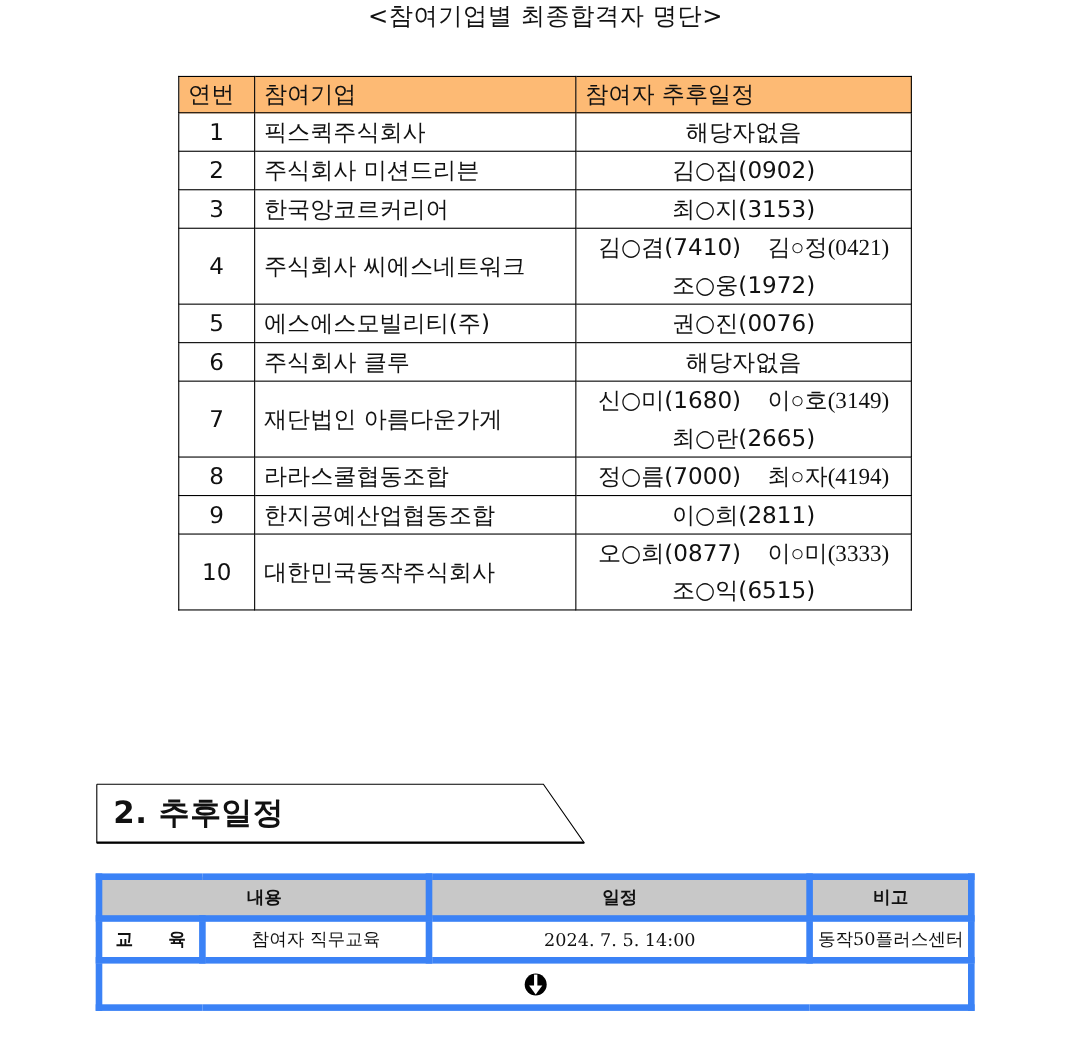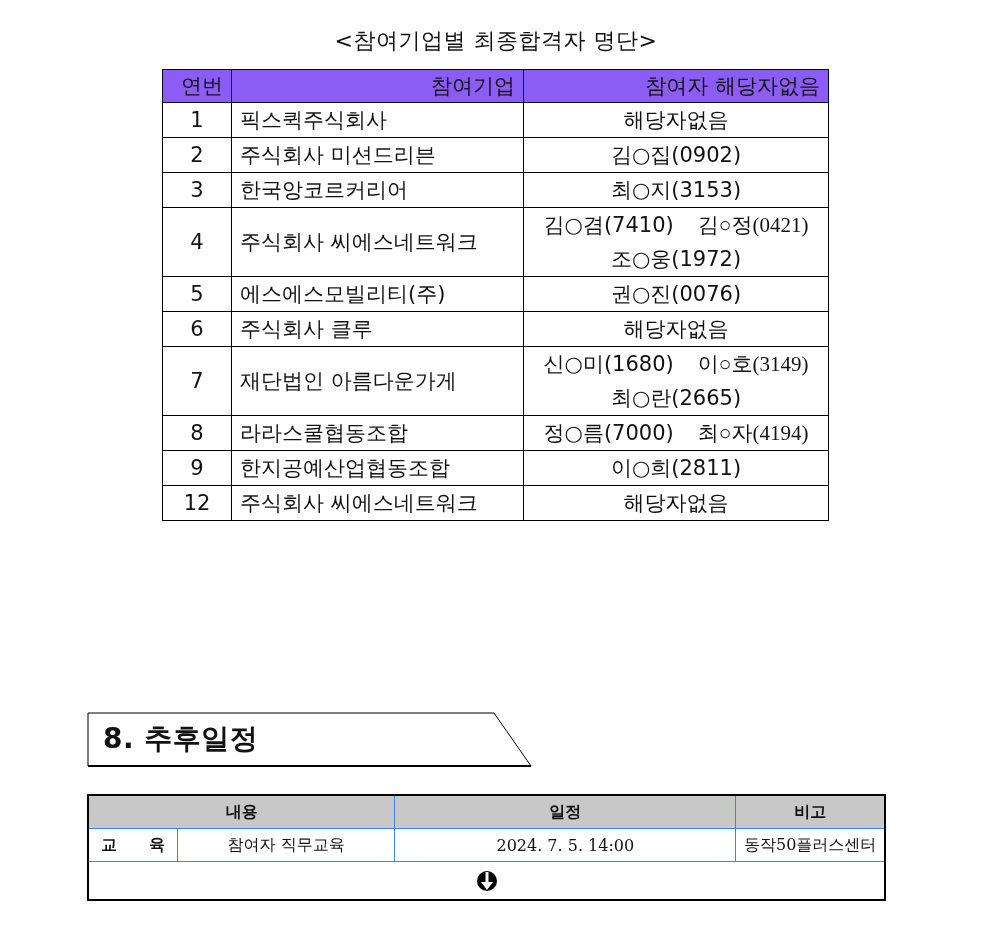--- a/index.html
+++ b/index.html
@@ -1,60 +1,60 @@
 <!DOCTYPE html>
 <html><head>
 <meta charset="utf-8">
 <style>
   html, body { margin: 0; padding: 0; background: #ffffff; }
   body { width: 992px; height: 950px; position: relative; overflow: hidden;
          font-family: "DejaVu Sans", "Liberation Sans", sans-serif; color: #111; }
 
-  .doc-title { position: absolute; left: 0; width: 992px; top: 26px; text-align: center;
+  .doc-title { position: absolute; left: 0; width: 992px; top: 0; text-align: center;
                font-size: 22px; letter-spacing: 0.5px; }
 
   table { border-collapse: collapse; position: absolute; }
   #t1 { left: 162px; top: 69px; width: 667px; font-size: 21px; }
   #t1 td, #t1 th { border: 1px solid #000; padding: 0 8px; font-weight: normal; }
-  #t1 th { background: #8b5cf6; height: 32px; text-align: right; }
+  #t1 th { background: #fdba74; height: 32px; text-align: left; }
   #t1 td { height: 33px; }
   #t1 td.no { text-align: center; width: 52px; }
   #t1 td.co { width: 275px; white-space: nowrap; }
   #t1 td.pa { white-space: nowrap; line-height: 34px; text-align: center; }
   #t1 tr.tall td { height: 68px; }
   .p-line { display: block; }
   .p-line span + span { margin-left: 24px; font-family: Liberation Serif, serif; }
 
   .sec-head { position: absolute; left: 87px; top: 711px; width: 444px; height: 55px; }
   .sec-head svg { position: absolute; left: 0; top: 0; }
   .sec-title { position: absolute; left: 16px; top: 9px; font-size: 28px; font-weight: bold;
                font-family: "DejaVu Sans", sans-serif; letter-spacing: 0.5px; }
 
   #t2 { left: 87px; top: 794px; width: 799px; font-family: "DejaVu Serif", "Liberation Serif", serif;
         font-size: 16px; border: 2px solid #000; }
-  #t2 td, #t2 th { border: 1px solid #3b82f6; text-align: center; padding: 0; }
+  #t2 td, #t2 th { border: 6px solid #3b82f6; text-align: center; padding: 0; }
   #t2 th { background: #c8c8c8; height: 32px; font-weight: bold; }
   #t2 td { height: 32px; }
   #t2 td.cat { font-weight: bold; width: 88px; border-radius: 15px; }
   #t2 td.cat span.c1 { display: inline-block; width: 32px; text-align: left; }
   #t2 td.cat span.c2 { display: inline-block; width: 32px; text-align: right; }
   #t2 tr.arrow-row td { height: 37px; }
   .arrow { display: inline-block; width: 22px; height: 22px; vertical-align: middle; }
 </style>
 </head>
 <body>
 
 <div class="doc-title">&lt;참여기업별 최종합격자 명단&gt;</div>
 
 <table id="t1">
   <thead>
     <tr>
       <th>연번</th>
       <th>참여기업</th>
-      <th>참여자 해당자없음</th>
+      <th>참여자 추후일정</th>
     </tr>
   </thead>
   <tbody id="t1-body">
       <tr>
         <td class="no">1</td>
         <td class="co">픽스퀵주식회사</td>
         <td class="pa">
           <span class="p-line"><span>해당자없음</span></span>
         </td>
       </tr>
@@ -109,36 +109,37 @@
           <span class="p-line"><span>정○름(7000)</span><span>최○자(4194)</span></span>
         </td>
       </tr>
       <tr>
         <td class="no">9</td>
         <td class="co">한지공예산업협동조합</td>
         <td class="pa">
           <span class="p-line"><span>이○희(2811)</span></span>
         </td>
       </tr>
-      <tr>
-        <td class="no">12</td>
-        <td class="co">주식회사 씨에스네트워크</td>
+      <tr class="tall">
+        <td class="no">10</td>
+        <td class="co">대한민국동작주식회사</td>
         <td class="pa">
-          <span class="p-line"><span>해당자없음</span></span>
+          <span class="p-line"><span>오○희(0877)</span><span>이○미(3333)</span></span>
+          <span class="p-line"><span>조○익(6515)</span></span>
         </td>
       </tr>
     </tbody>
 </table>
 
 <div class="sec-head">
   <svg width="446" height="57" viewBox="0 0 446 57">
     <polyline points="1,2 407,2 444,55 1,55 1,2" fill="none" stroke="#000" stroke-width="1"></polyline>
     <line x1="1" y1="55" x2="444" y2="55" stroke="#000" stroke-width="2"></line>
   </svg>
-  <div class="sec-title">8. 추후일정</div>
+  <div class="sec-title">2. 추후일정</div>
 </div>
 
 <table id="t2">
   <thead>
     <tr>
       <th colspan="2" style="width:283px">내용</th>
       <th style="width:340px">일정</th>
       <th>비고</th>
     </tr>
   </thead>

